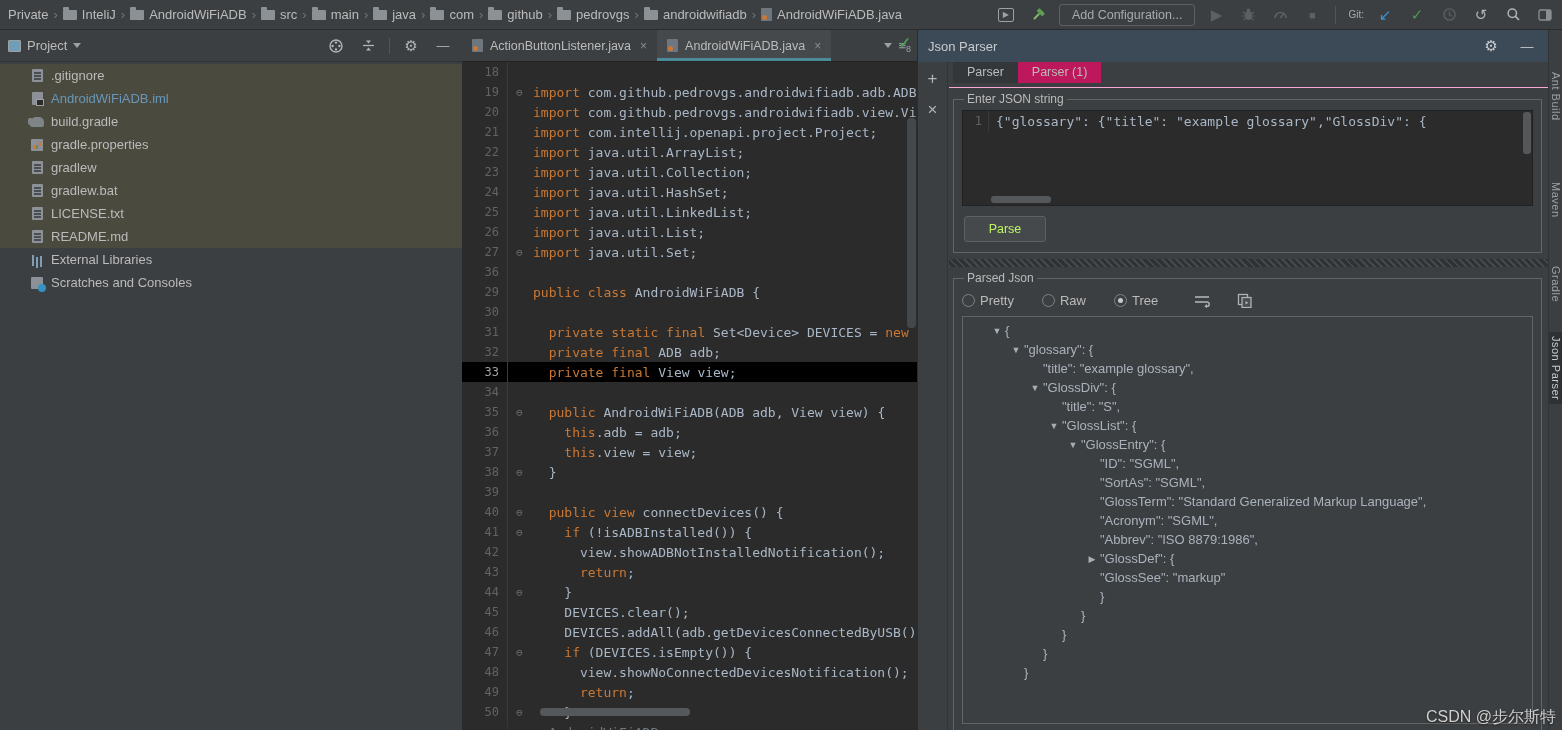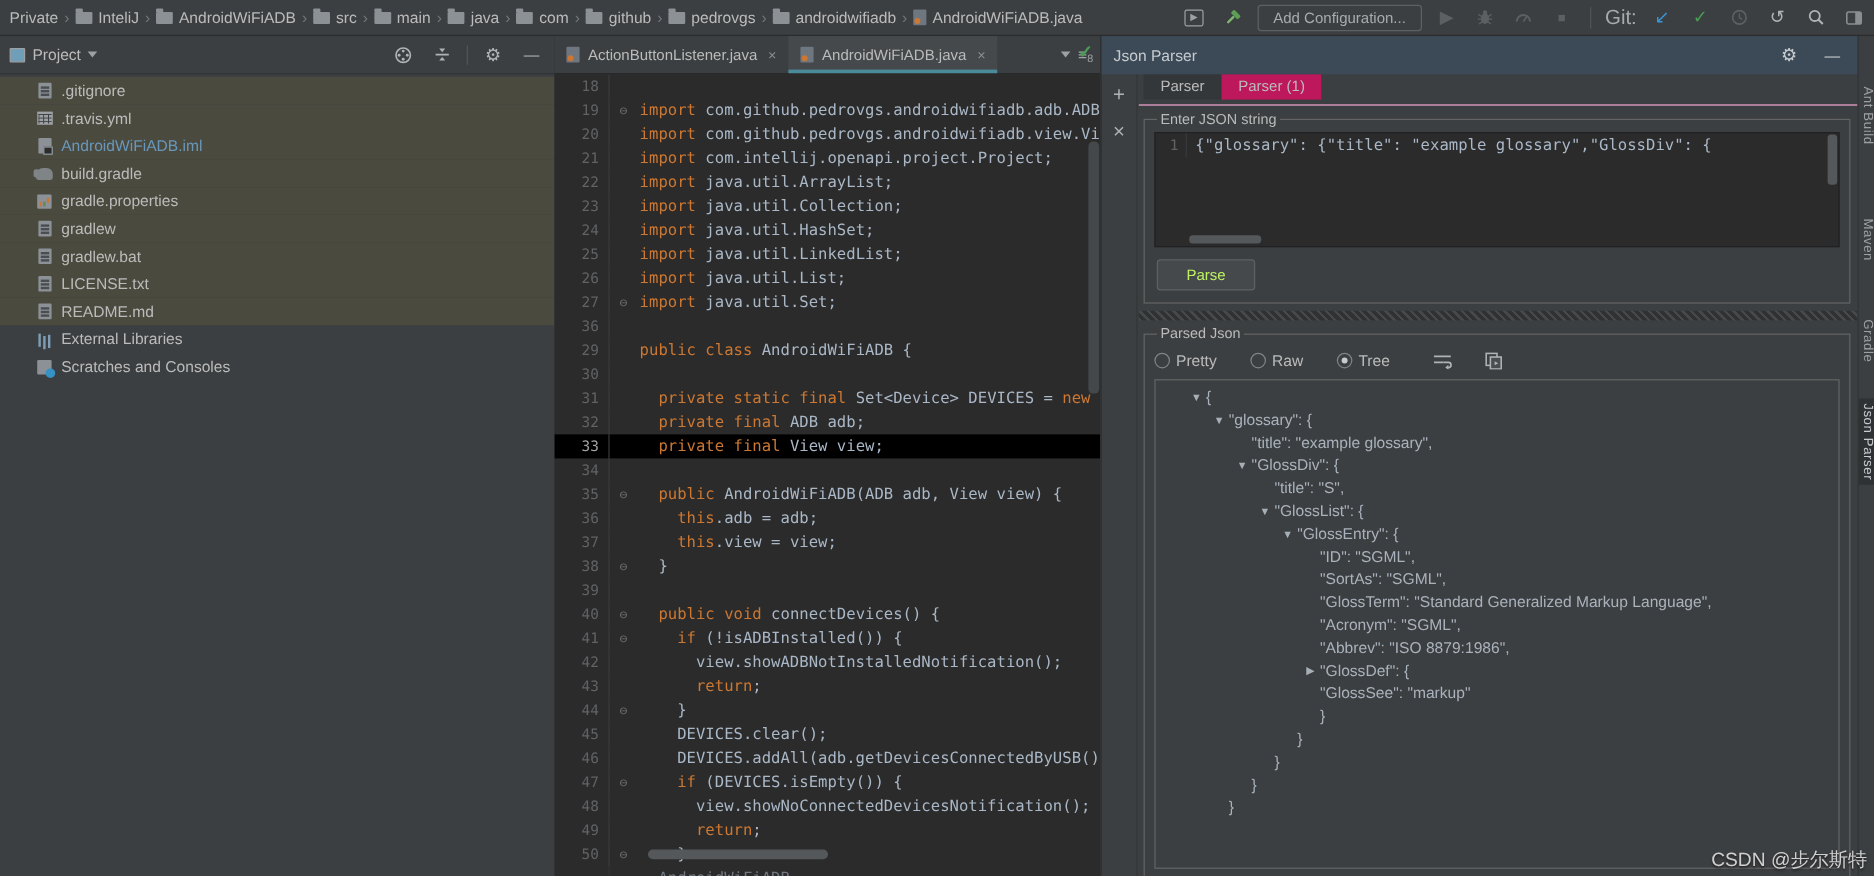--- a/index.html
+++ b/index.html
@@ -25,21 +25,21 @@
   .tb-actions { display:flex; align-items:center; margin-left:auto; gap:10px; }
   .tb-icon { display:inline-flex; align-items:center; justify-content:center; width:22px; height:22px; cursor:pointer; }
   .tb-sep { width:1px; height:18px; background:#515456; margin:0 2px; }
   .runbox { width:16px; height:14px; border:1px solid #9DA1A4; border-radius:2px; color:#9DA1A4; font-size:8px; display:flex; align-items:center; justify-content:center; }
   .add-config {
     height:22px; border:1px solid #5E6163; border-radius:3px; background:transparent;
     color:#A7ABAE; font-size:12.5px; padding:0 12px; display:flex; align-items:center; cursor:pointer;
     font-family:"Liberation Sans",sans-serif;
   }
   .dis { color:#5C6062; }
-  .git-label { color:#A7ABAE; font-size:17px; }
+  .git-label { color:#A7ABAE; font-size:10px; }
   .uchar { font-size:15px; line-height:1; }
   
   .project-panel { position:absolute; top:30px; left:0; width:462px; bottom:0; background:#3C3F41; }
   .panel-header {
     height:32px; display:flex; align-items:center; padding:0 8px;
     border-bottom:1px solid #323537; background:#3C3F41;
   }
   .panel-title { display:flex; align-items:center; gap:6px; color:#BBBBBB; }
   .ic-projwin { width:13px; height:12px; border:1px solid #9DA1A4; background:#6E9EB8; border-radius:1px; display:inline-block; }
   .ph-actions { margin-left:auto; display:flex; align-items:center; gap:10px; }
@@ -279,26 +279,20 @@
     </div>
     <div class="tree" id="ptree">
         <div class="tree-item olive">
           <span class="fileic">
             <span class="fi-file"></span>
           </span>
           <span>.gitignore</span>
         </div>
         <div class="tree-item olive">
           <span class="fileic">
-            <span class="fi-yaml"></span>
-          </span>
-          <span>.travis.yml</span>
-        </div>
-        <div class="tree-item olive">
-          <span class="fileic">
             <span class="fi-iml"></span>
           </span>
           <span style="color: rgb(104, 151, 187);">AndroidWiFiADB.iml</span>
         </div>
         <div class="tree-item olive">
           <span class="fileic">
             <span class="fi-gradle"></span>
           </span>
           <span>build.gradle</span>
         </div>
@@ -382,21 +376,21 @@
         <div class="cline"><span class="lnum">30</span><span class="foldc"></span><span class="ctext"></span></div>
         <div class="cline"><span class="lnum">31</span><span class="foldc"></span><span class="ctext">  <span class="kw">private</span> <span class="kw">static</span> <span class="kw">final</span> Set&lt;Device&gt; DEVICES = <span class="kw">new</span> HashSet&lt;&gt;();</span></div>
         <div class="cline"><span class="lnum">32</span><span class="foldc"></span><span class="ctext">  <span class="kw">private</span> <span class="kw">final</span> ADB adb;</span></div>
         <div class="cline current"><span class="lnum">33</span><span class="foldc"></span><span class="ctext">  <span class="kw">private</span> <span class="kw">final</span> View view;</span></div>
         <div class="cline"><span class="lnum">34</span><span class="foldc"></span><span class="ctext"></span></div>
         <div class="cline"><span class="lnum">35</span><span class="foldc">⊖</span><span class="ctext">  <span class="kw">public</span> AndroidWiFiADB(ADB adb, View view) {</span></div>
         <div class="cline"><span class="lnum">36</span><span class="foldc"></span><span class="ctext">    <span class="kw">this</span>.adb = adb;</span></div>
         <div class="cline"><span class="lnum">37</span><span class="foldc"></span><span class="ctext">    <span class="kw">this</span>.view = view;</span></div>
         <div class="cline"><span class="lnum">38</span><span class="foldc">⊖</span><span class="ctext">  }</span></div>
         <div class="cline"><span class="lnum">39</span><span class="foldc"></span><span class="ctext"></span></div>
-        <div class="cline"><span class="lnum">40</span><span class="foldc">⊖</span><span class="ctext">  <span class="kw">public</span> <span class="kw">void</span> connectDevices() {</span></div>
+        <div class="cline"><span class="lnum">40</span><span class="foldc">⊖</span><span class="ctext">  <span class="kw">public</span> <span class="kw">view</span> connectDevices() {</span></div>
         <div class="cline"><span class="lnum">41</span><span class="foldc">⊖</span><span class="ctext">    <span class="kw">if</span> (!isADBInstalled()) {</span></div>
         <div class="cline"><span class="lnum">42</span><span class="foldc"></span><span class="ctext">      view.showADBNotInstalledNotification();</span></div>
         <div class="cline"><span class="lnum">43</span><span class="foldc"></span><span class="ctext">      <span class="kw">return</span>;</span></div>
         <div class="cline"><span class="lnum">44</span><span class="foldc">⊖</span><span class="ctext">    }</span></div>
         <div class="cline"><span class="lnum">45</span><span class="foldc"></span><span class="ctext">    DEVICES.clear();</span></div>
         <div class="cline"><span class="lnum">46</span><span class="foldc"></span><span class="ctext">    DEVICES.addAll(adb.getDevicesConnectedByUSB());</span></div>
         <div class="cline"><span class="lnum">47</span><span class="foldc">⊖</span><span class="ctext">    <span class="kw">if</span> (DEVICES.isEmpty()) {</span></div>
         <div class="cline"><span class="lnum">48</span><span class="foldc"></span><span class="ctext">      view.showNoConnectedDevicesNotification();</span></div>
         <div class="cline"><span class="lnum">49</span><span class="foldc"></span><span class="ctext">      <span class="kw">return</span>;</span></div>
         <div class="cline"><span class="lnum">50</span><span class="foldc">⊖</span><span class="ctext">    }</span></div>

